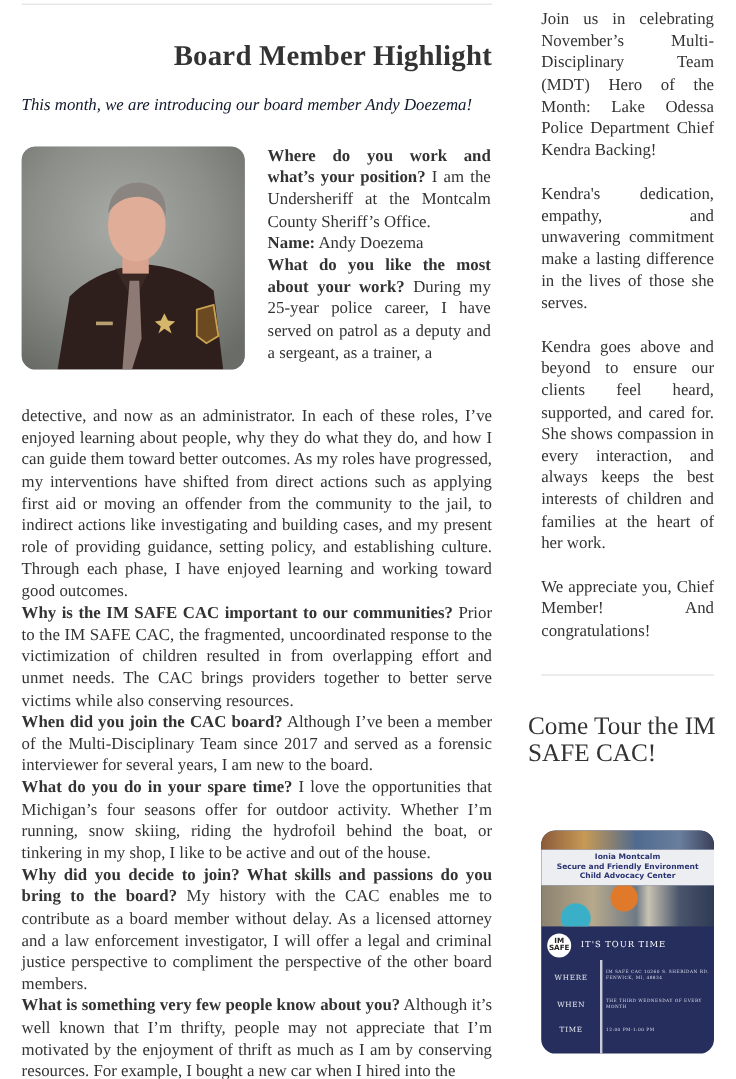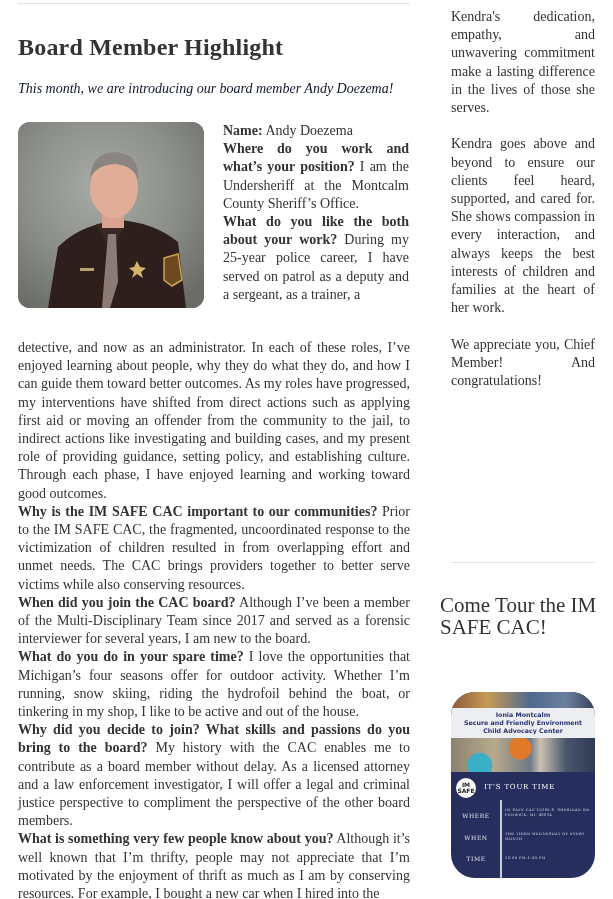--- a/index.html
+++ b/index.html
@@ -3,21 +3,21 @@
   <meta charset="utf-8">
   <style>
     * { box-sizing: border-box; margin: 0; padding: 0; }
     html, body { width: 613px; height: 899px; overflow: hidden; background: #ffffff; }
     body { font-family: "Liberation Serif", "DejaVu Serif", serif; color: #333333; position: relative; }
 
     .top-rule { position: absolute; left: 18px; top: 3px; width: 392px; height: 1px; background: #e2e2e2; }
 
     .page-title {
       position: absolute; left: 18px; top: 34px; width: 392px;
-      text-align: left; font-size: 24px; font-weight: bold; color: #333333;
+      text-align: right; font-size: 24px; font-weight: bold; color: #333333;
       letter-spacing: 0.2px;
     }
     .intro {
       position: absolute; left: 18px; top: 81px; width: 392px;
       font-style: italic; font-size: 14px; color: #0f172a; white-space: nowrap;
     }
 
     .photo {
       position: absolute; left: 18px; top: 122px; width: 186px; height: 186px;
       border-radius: 12px; overflow: hidden;
@@ -44,21 +44,21 @@
 
     .right-rule { position: absolute; left: 451px; top: 562px; width: 144px; height: 1px; background: #e2e2e2; }
 
     .tour-title {
       position: absolute; left: 440px; top: 594px; width: 166px;
       text-align: left; font-size: 21px; line-height: 22px; color: #333333;
     }
 
     .flyer {
       position: absolute; left: 451px; top: 692px; width: 144px; height: 186px;
-      border-radius: 24px; overflow: hidden; background: #252e5c;
+      border-radius: 12px; overflow: hidden; background: #252e5c;
     }
     .flyer-photo-top { height: 16px; background: linear-gradient(90deg, #8a5a3a 0%, #c79a55 25%, #4f6a8e 55%, #6a7f9d 80%, #3a4058 100%); }
     .flyer-banner {
       background: #eceef2; padding: 3px 2px; text-align: center;
       font-family: "DejaVu Sans", sans-serif; font-weight: bold; color: #2a3470;
       font-size: 6.3px; line-height: 8px;
     }
     .flyer-photo-mid {
       height: 34px;
       background:
@@ -120,27 +120,27 @@
 
     <polygon points="116,145 119,139 122,145 128,146 123,150 125,156 119,152 114,156 116,150 111,146" fill="#d6b66a"></polygon>
 
     <path d="M146 136 L160 132 L164 158 L154 164 L146 158 Z" fill="#6b4a22" stroke="#c9a352" stroke-width="1.5"></path>
     <rect x="62" y="146" width="14" height="3" fill="#b8a070"></rect>
   </svg>
 </div>
 
 <div class="side-text">
   <p>
+    <span class="q">Where do you work and what’s your position?</span><span> I am the Undersheriff at the Montcalm County Sheriff’s Office.</span>
+  </p>
+  <p>
     <span class="q">Name:</span><span> Andy Doezema</span>
   </p>
-  <p>
-    <span class="q">Where do you work and what’s your position?</span><span> I am the Undersheriff at the Montcalm County Sheriff’s Office.</span>
-  </p>
   <p style="text-align-last: left;">
-    <span class="q">What do you like the both about your work?</span><span> During my 25-year police career, I have served on patrol as a deputy and a sergeant, as a trainer, a</span>
+    <span class="q">What do you like the most about your work?</span><span> During my 25-year police career, I have served on patrol as a deputy and a sergeant, as a trainer, a</span>
   </p>
 </div>
 
 <div class="body-text">
   <p>detective, and now as an administrator.  In each of these roles, I’ve enjoyed learning about people, why they do what they do, and how I can guide them toward better outcomes. As my roles have progressed, my interventions have shifted from direct actions such as applying first aid or moving an offender from the community to the jail, to indirect actions like investigating and building cases, and my present role of providing guidance, setting policy, and establishing culture.  Through each phase, I have enjoyed learning and working toward good outcomes.</p>
   <p>
     <span class="q">Why is the IM SAFE CAC important to our communities?</span><span> Prior to the IM SAFE CAC, the fragmented, uncoordinated response to the victimization of children resulted in from overlapping effort and unmet needs.  The CAC brings providers together to better serve victims while also conserving resources.</span>
   </p>
   <p>
     <span class="q">When did you join the CAC board?</span><span> Although I’ve been a member of the Multi-Disciplinary Team since 2017 and served as a forensic interviewer for several years, I am new to the board.</span>
@@ -150,20 +150,21 @@
   </p>
   <p>
     <span class="q">Why did you decide to join? What skills and passions do you bring to the board?</span><span> My history with the CAC enables me to contribute as a board member without delay. As a licensed attorney and a law enforcement investigator, I will offer a legal and criminal justice perspective to compliment the perspective of the other board members.</span>
   </p>
   <p>
     <span class="q">What is something very few people know about you?</span><span> Although it’s well known that I’m thrifty, people may not appreciate that I’m motivated by the enjoyment of thrift as much as I am by conserving resources. For example, I bought a new car when I hired into the</span>
   </p>
 </div>
 
 <div class="right-text">
+  <p>Join us in celebrating November’s Multi-Disciplinary Team (MDT) Hero of the Month: Lake Odessa Police Department Chief Kendra Backing!</p>
   <p>Kendra's dedication, empathy, and unwavering commitment make a lasting difference in the lives of those she serves.</p>
   <p>Kendra goes above and beyond to ensure our clients feel heard, supported, and cared for. She shows compassion in every interaction, and always keeps the best interests of children and families at the heart of her work.</p>
   <p>We appreciate you, Chief Member! And congratulations!</p>
 </div>
 
 <div class="right-rule"></div>
 
 <div class="tour-title">Come Tour the IM SAFE CAC!</div>
 
 <div class="flyer">

